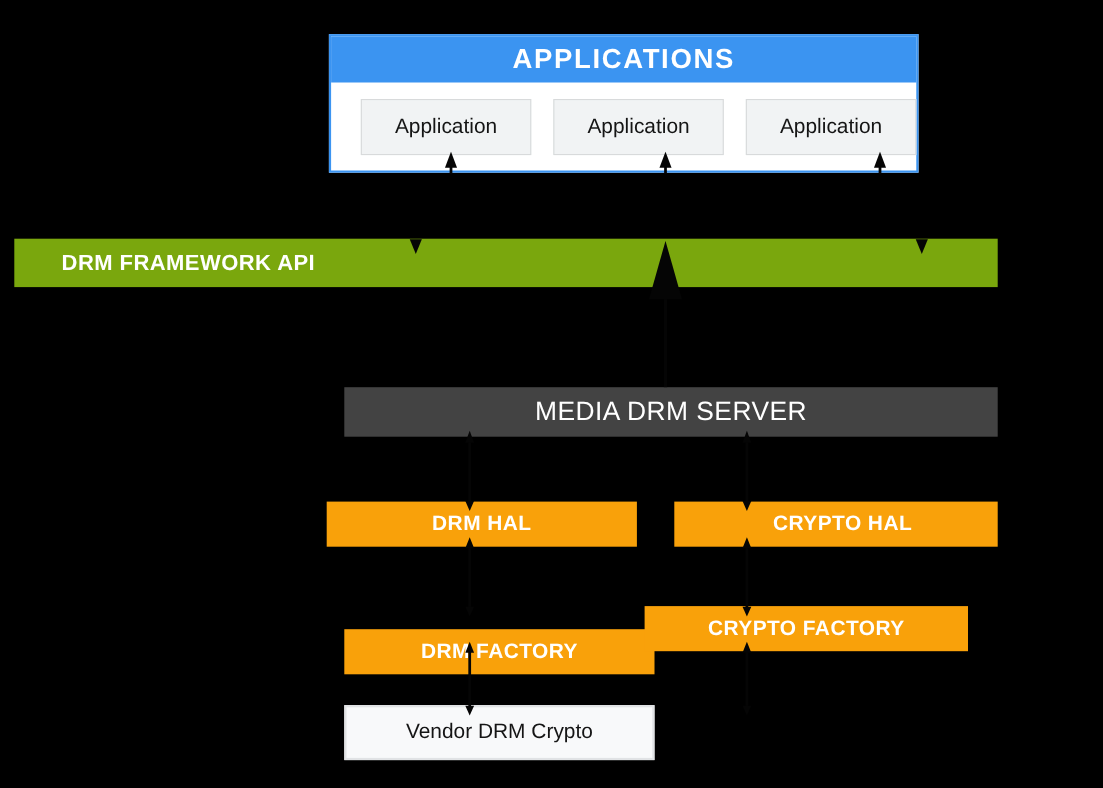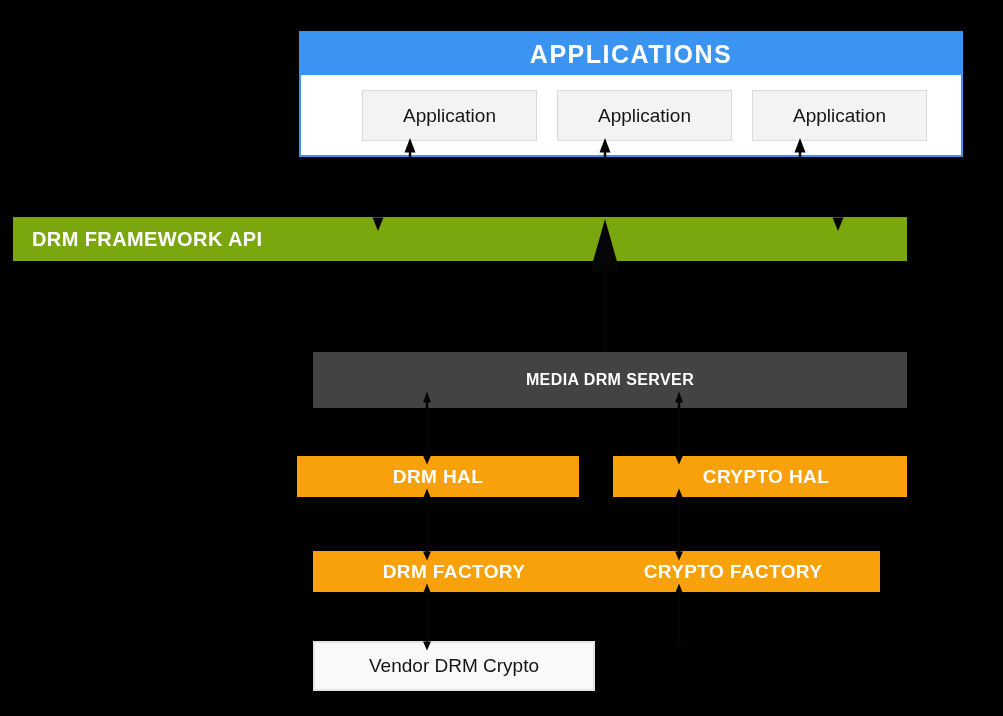--- a/index.html
+++ b/index.html
@@ -7,62 +7,62 @@
     position:relative;
     width:1003px;height:716px;
     background:var(--bg,#000);
     font-family:"Liberation Sans", sans-serif;
     overflow:hidden;
   }
   .stage *{box-sizing:border-box;}
 
   
   .apps-container{
-    position:absolute;left:299px;top:31px;width:664px;height:126px;
+    position:absolute;left:299px;top:31px;width:536px;height:126px;
     background:#ffffff;border:2px solid var(--blue);
   }
   .apps-header{
     height:42px;background:var(--blue);color:#ffffff;
     display:flex;align-items:center;justify-content:center;
     font-size:25px;font-weight:600;letter-spacing:1.5px;
   }
   .apps-row{
     display:flex;justify-content:center;gap:20px;margin-top:15px;padding-left:27px;
   }
   .app-box{
     width:175px;height:51px;background:#F1F3F4;border:1px solid #D8DADB;
     display:flex;align-items:center;justify-content:center;
     font-size:19px;color:#151515;
   }
 
   
   .green-bar{
     position:absolute;left:13px;top:217px;width:894px;height:44px;
     background:var(--green);color:#ffffff;
-    display:flex;align-items:center;padding-left:19px;
+    display:flex;align-items:center;padding-left:43px;
     font-size:20px;font-weight:700;letter-spacing:0.4px;
   }
 
   
   .media-bar{
-    position:absolute;left:313px;top:352px;width:594px;height:56px;
+    position:absolute;left:313px;top:352px;width:594px;height:45px;
     background:var(--gray);color:#ffffff;
     display:flex;align-items:center;justify-content:center;
-    font-size:16px;font-weight:700;letter-spacing:0.4px;
+    font-size:24px;font-weight:400;letter-spacing:0.4px;
   }
 
   
   .orange{
     position:absolute;height:41px;background:var(--orange);color:#ffffff;
     display:flex;align-items:center;justify-content:center;
     font-size:19px;font-weight:700;letter-spacing:0.4px;
   }
   .hal-left{left:297px;top:456px;width:282px;}
   .hal-right{left:613px;top:456px;width:294px;padding-left:12px;}
-  .fac-left{left:313px;top:551px;width:282px;}
+  .fac-left{left:313px;top:572px;width:282px;}
   .fac-right{left:586px;top:551px;width:294px;}
 
   
   .vendor{
     position:absolute;height:50px;background:#F8F9FA;border:2px solid #E1E3E5;
     display:flex;align-items:center;justify-content:center;
     font-size:19px;color:#151515;
   }
   .vendor-left{left:313px;top:641px;width:282px;}
   .vendor-right{left:613px;top:641px;width:294px;}

